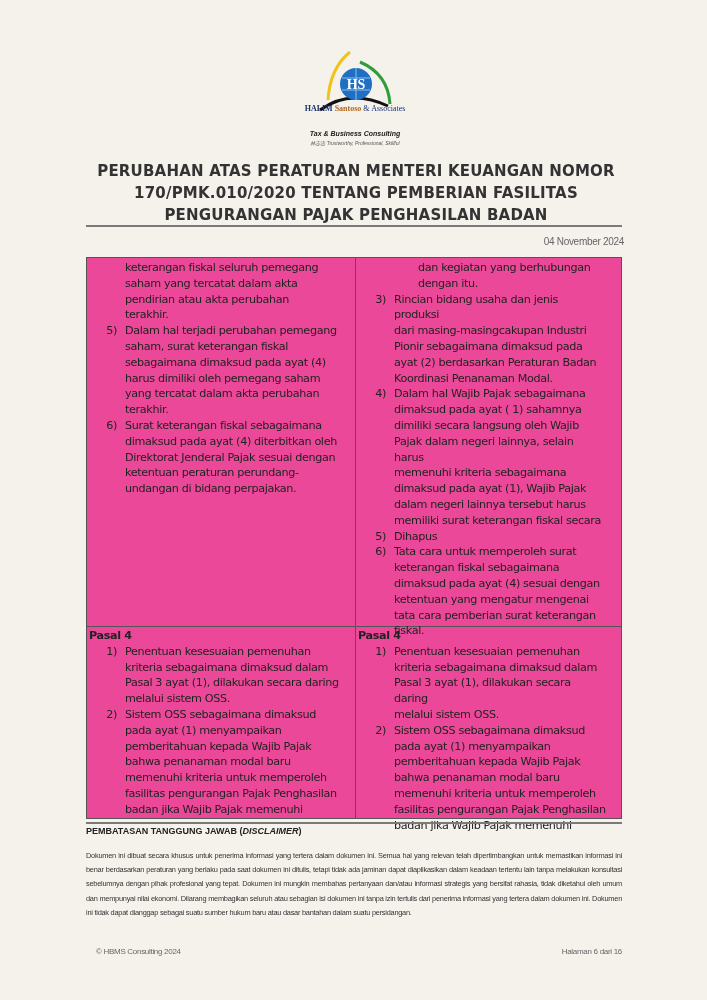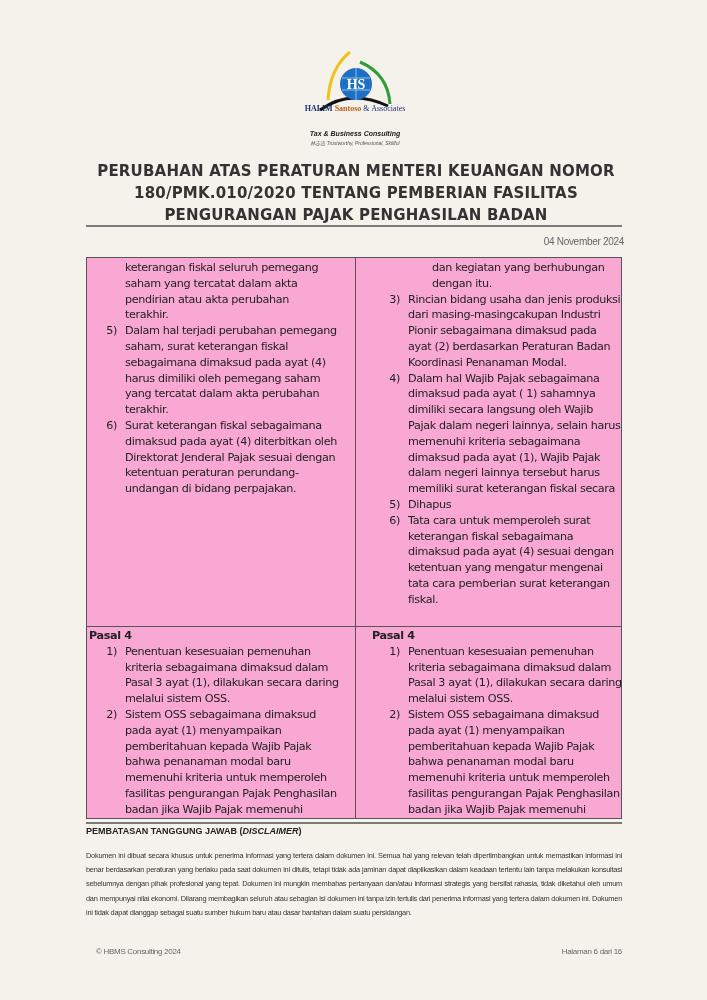--- a/index.html
+++ b/index.html
@@ -23,32 +23,32 @@
   .logo-tag { position: absolute; left: 0; top: 92px; width: 130px; text-align: center;
     font-size: 5px; font-style: italic; color: #555; }
 
   .title { position: absolute; left: 86px; top: 160px; width: 540px; text-align: center;
     font-family: "DejaVu Sans", sans-serif; font-weight: bold; font-size: 15px; line-height: 22px;
     color: #333; letter-spacing: 0.2px; }
   .title-rule { position: absolute; left: 86px; top: 225px; width: 536px; height: 2px; background: #7a7a7a; }
   .date { position: absolute; right: 83px; top: 236px; font-size: 10px; color: #666; letter-spacing: -0.3px; }
 
   .table { position: absolute; left: 86px; top: 257px; width: 536px; height: 562px;
-    border: 1px solid #555; box-sizing: border-box; background: #f9a8d4; }
+    border: 1px solid #555; box-sizing: border-box; background: #ec4899; }
   .vline { position: absolute; left: 268px; top: 0; width: 1px; height: 100%; background: #555; }
   .hline { position: absolute; left: 0; top: 368px; width: 100%; height: 1px; background: #555; }
   .cell { position: absolute; font-family: "DejaVu Sans", sans-serif; font-size: 11.2px; line-height: 15.8px; color: #222; letter-spacing: -0.35px; }
   .cell.c1 { left: 0; width: 268px; }
-  .cell.c2 { left: 269px; width: 266px; margin-left: 14px; }
+  .cell.c2 { left: 269px; width: 266px; }
   .cell.r1 { top: 2px; }
   .cell.r2 { top: 370px; }
   .pasal { font-weight: bold; padding-left: 2px; }
   .item { display: flex; }
   .num { width: 38px; text-align: right; padding-right: 8px; box-sizing: border-box; flex: none; }
-  .itxt { flex: 1; padding-right: 0; }
+  .itxt { flex: 1; padding-right: 16px; }
   .cont { padding-left: 38px; padding-right: 6px; }
   .cont2 { padding-left: 62px; padding-right: 6px; }
 
   .disc-rule { position: absolute; left: 86px; top: 822px; width: 536px; height: 2px; background: #7a7a7a; }
   .disc-title { position: absolute; left: 86px; top: 826px; font-size: 9px; font-weight: bold; color: #222; }
   .disc-title i { font-style: italic; }
   .disc-body { position: absolute; left: 86px; top: 849px; width: 536px; font-size: 7.4px; line-height: 14.2px;
     color: #333; text-align: justify; letter-spacing: -0.25px; }
   .footer-left { position: absolute; left: 86px; top: 947px; font-size: 8px; color: #666; letter-spacing: -0.3px; padding-left: 10px; }
   .footer-right { position: absolute; right: 85px; top: 947px; font-size: 8px; color: #666; letter-spacing: -0.3px; }
@@ -65,21 +65,21 @@
     <path d="M32 30 H60 M32 42 H60 M46 20 V52" stroke="#8cc0ef" stroke-width="1" fill="none"></path>
     <text x="46" y="41" text-anchor="middle" font-family="Liberation Serif, serif" font-size="14" font-weight="bold" fill="#ffffff">HS</text>
   </svg>
   <div class="logo-brand"><span class="b1">HALIM </span><span class="b2">Santoso</span><span class="b3"> &amp; Associates</span></div>
   <div class="logo-sub">Tax &amp; Business Consulting</div>
   <div class="logo-tag">林志忠 Trustworthy, Professional, Skillful</div>
 </div>
 
 <div class="title">
   <div>PERUBAHAN ATAS PERATURAN MENTERI KEUANGAN NOMOR</div>
-  <div>180/PMK.010/2020 TENTANG PEMBERIAN FASILITAS</div>
+  <div>170/PMK.010/2020 TENTANG PEMBERIAN FASILITAS</div>
   <div>PENGURANGAN PAJAK PENGHASILAN BADAN</div>
 </div>
 <div class="title-rule"></div>
 <div class="date">04 November 2024</div>
 
 <div class="table">
   <div class="vline"></div>
   <div class="hline"></div>
 
   <div class="cell c1 r1">

